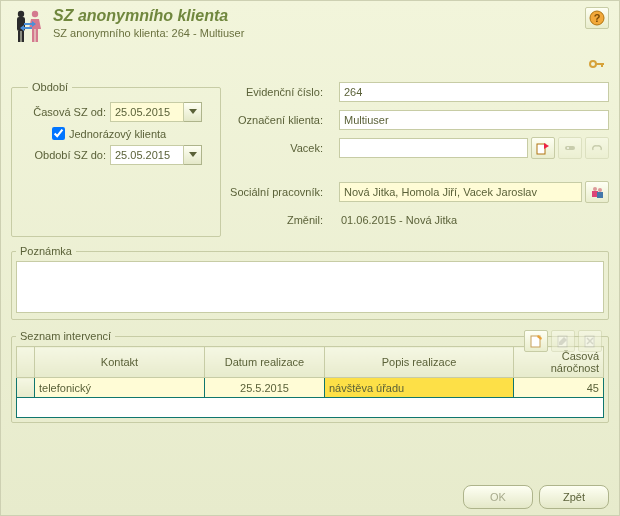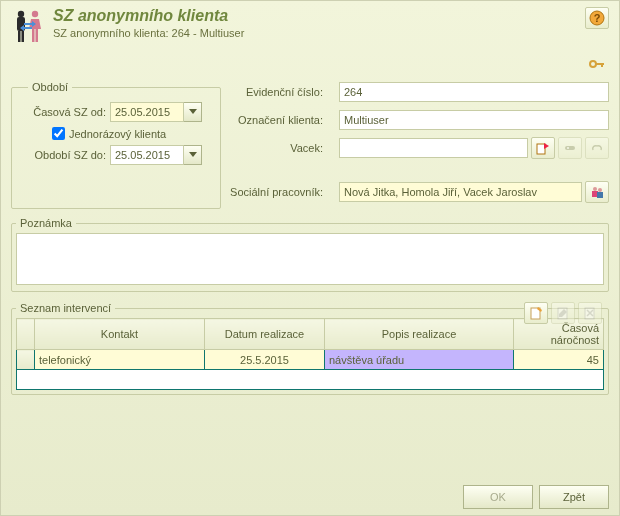--- a/index.html
+++ b/index.html
@@ -211,38 +211,38 @@
     padding: 2px 4px;
     height: 20px;
     font-size: 11px;
   }
   table.grid td.rowhead {
     background: linear-gradient(#f5f7e3, #e7ebcc);
     width: 18px;
   }
   tr.selected td { background: #fffcd6; }
   tr.selected td.rowhead { background: linear-gradient(#f5f7e3, #e7ebcc); }
-  tr.selected td.white { background: #c4b5fd; }
+  tr.selected td.white { background: #fde047; }
   .col-kontakt { width: 170px; }
   .col-datum { width: 120px; text-align: center; }
   .col-popis { }
   .col-cas { width: 90px; text-align: right; }
   .footer {
     position: absolute;
     right: 10px;
     bottom: 6px;
     display: flex;
     gap: 6px;
   }
   .push-btn {
     min-width: 70px;
     height: 24px;
     border: 1px solid #aeb48b;
     background: linear-gradient(#fefff3, #e4e8c8);
-    border-radius: 0;
+    border-radius: 8px;
     font-family: inherit;
     font-size: 11px;
     color: #5a6138;
     cursor: pointer;
   }
   .push-btn.disabled { color: #a8ab8d; cursor: default; }
   .filler {
     background: #fff;
     height: 58px;
   }
@@ -350,20 +350,24 @@
         <div class="flabel">Sociální pracovník:</div>
         <input class="fval highlight" value="Nová Jitka, Homola Jiří, Vacek Jaroslav" style="">
         <span class="icon-btn">
           <svg viewBox="0 0 14 14">
             <circle cx="5" cy="4" r="2" fill="#d99"></circle>
               <rect x="2" y="6" width="6" height="6" fill="#d47"></rect>
             <circle cx="10" cy="5" r="2" fill="#d99"></circle>
               <rect x="7" y="7" width="6" height="6" fill="#47a"></rect>
           </svg>
         </span>
+      </div>
+      <div class="form-row">
+        <div class="flabel">Změnil:</div>
+        <div class="ftext">01.06.2015 - Nová Jitka</div>
       </div>
     </div>
   </div>
 
   <fieldset class="note">
     <legend>Poznámka</legend>
     <textarea style=""></textarea>
   </fieldset>
 
   <fieldset class="interv">

